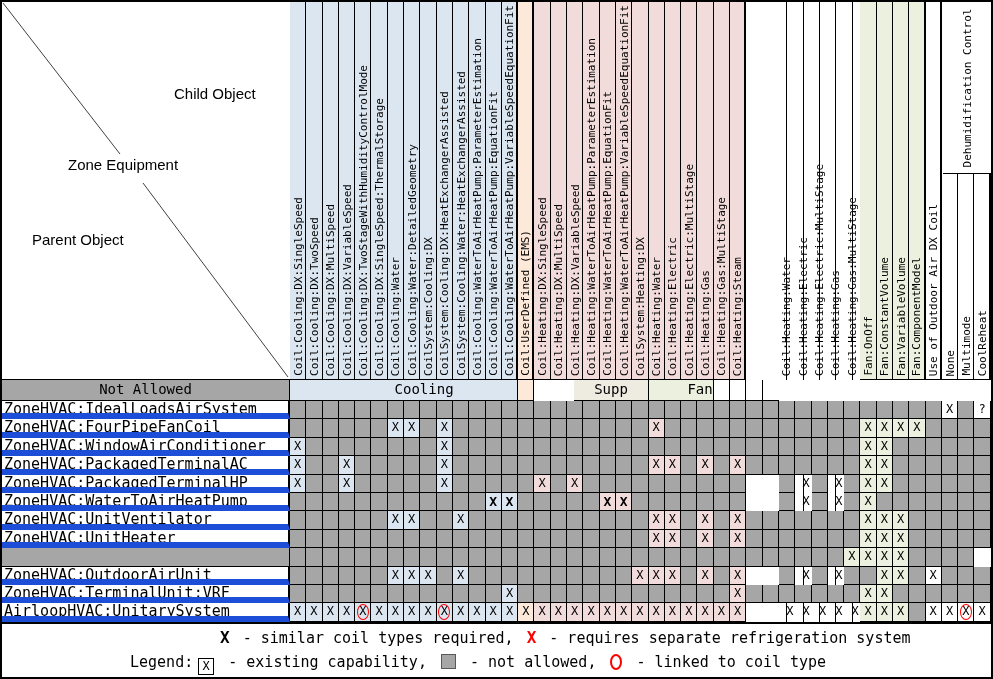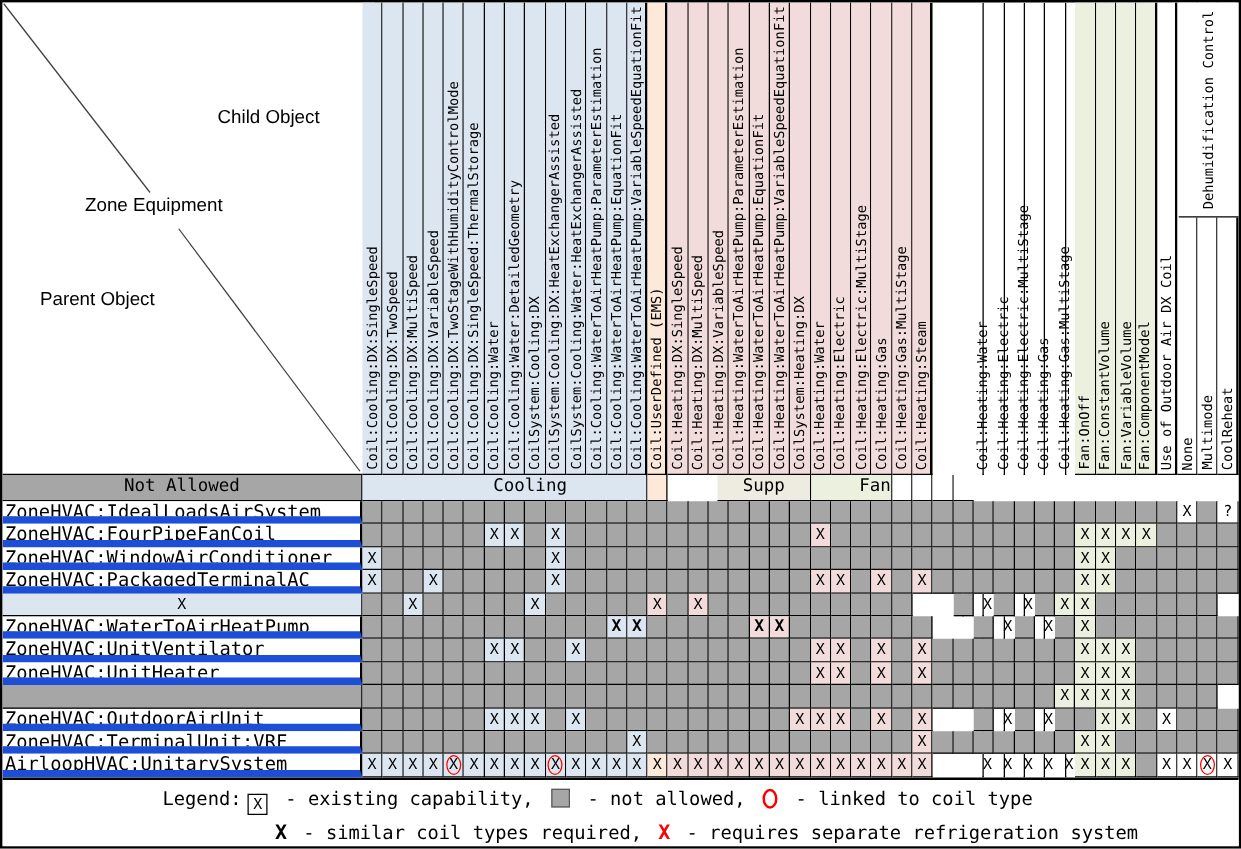--- a/index.html
+++ b/index.html
@@ -422,20 +422,21 @@
         <div class="cell gf">X</div>
         <div class="cell gf">X</div>
         <div class="cell na"></div>
         <div class="cell thick na"></div>
         <div class="cell thick na"></div>
         <div class="cell na"></div>
         <div class="cell na"></div>
         <div class="cell thick na"></div>
       </div>
       <div class="row">
+        <div class="rlabel">ZoneHVAC:PackagedTerminalHP</div>
         <div class="cell gc">X</div>
         <div class="cell na"></div>
         <div class="cell na"></div>
         <div class="cell gc">X</div>
         <div class="cell na"></div>
         <div class="cell na"></div>
         <div class="cell na"></div>
         <div class="cell na"></div>
         <div class="cell na"></div>
         <div class="cell gc">X</div>
@@ -790,17 +791,17 @@
         <div class="cell gf">X</div>
         <div class="cell thick na"></div>
         <div class="cell thick gp">X</div>
         <div class="cell gp">X</div>
         <div class="cell gp circ">X</div>
         <div class="cell thick gp">X</div>
       </div>
     </div>
 
   <div id="legend">
+    <div class="lline" id="lline2"><span class="lg-bx">X</span><span> - similar coil types required, </span><span class="lg-rx">X</span><span> - requires separate refrigeration system </span></div>
     <div class="lline" id="lline1"><span>Legend:</span><span class="lg-box">X</span><span> - existing capability, </span><span class="lg-gray"></span><span> - not allowed, </span><span class="lg-circ"></span><span> - linked to coil type </span></div>
-    <div class="lline" id="lline2"><span class="lg-bx">X</span><span> - similar coil types required, </span><span class="lg-rx">X</span><span> - requires separate refrigeration system </span></div>
   </div>
 
 </div>
 
 </body></html>

